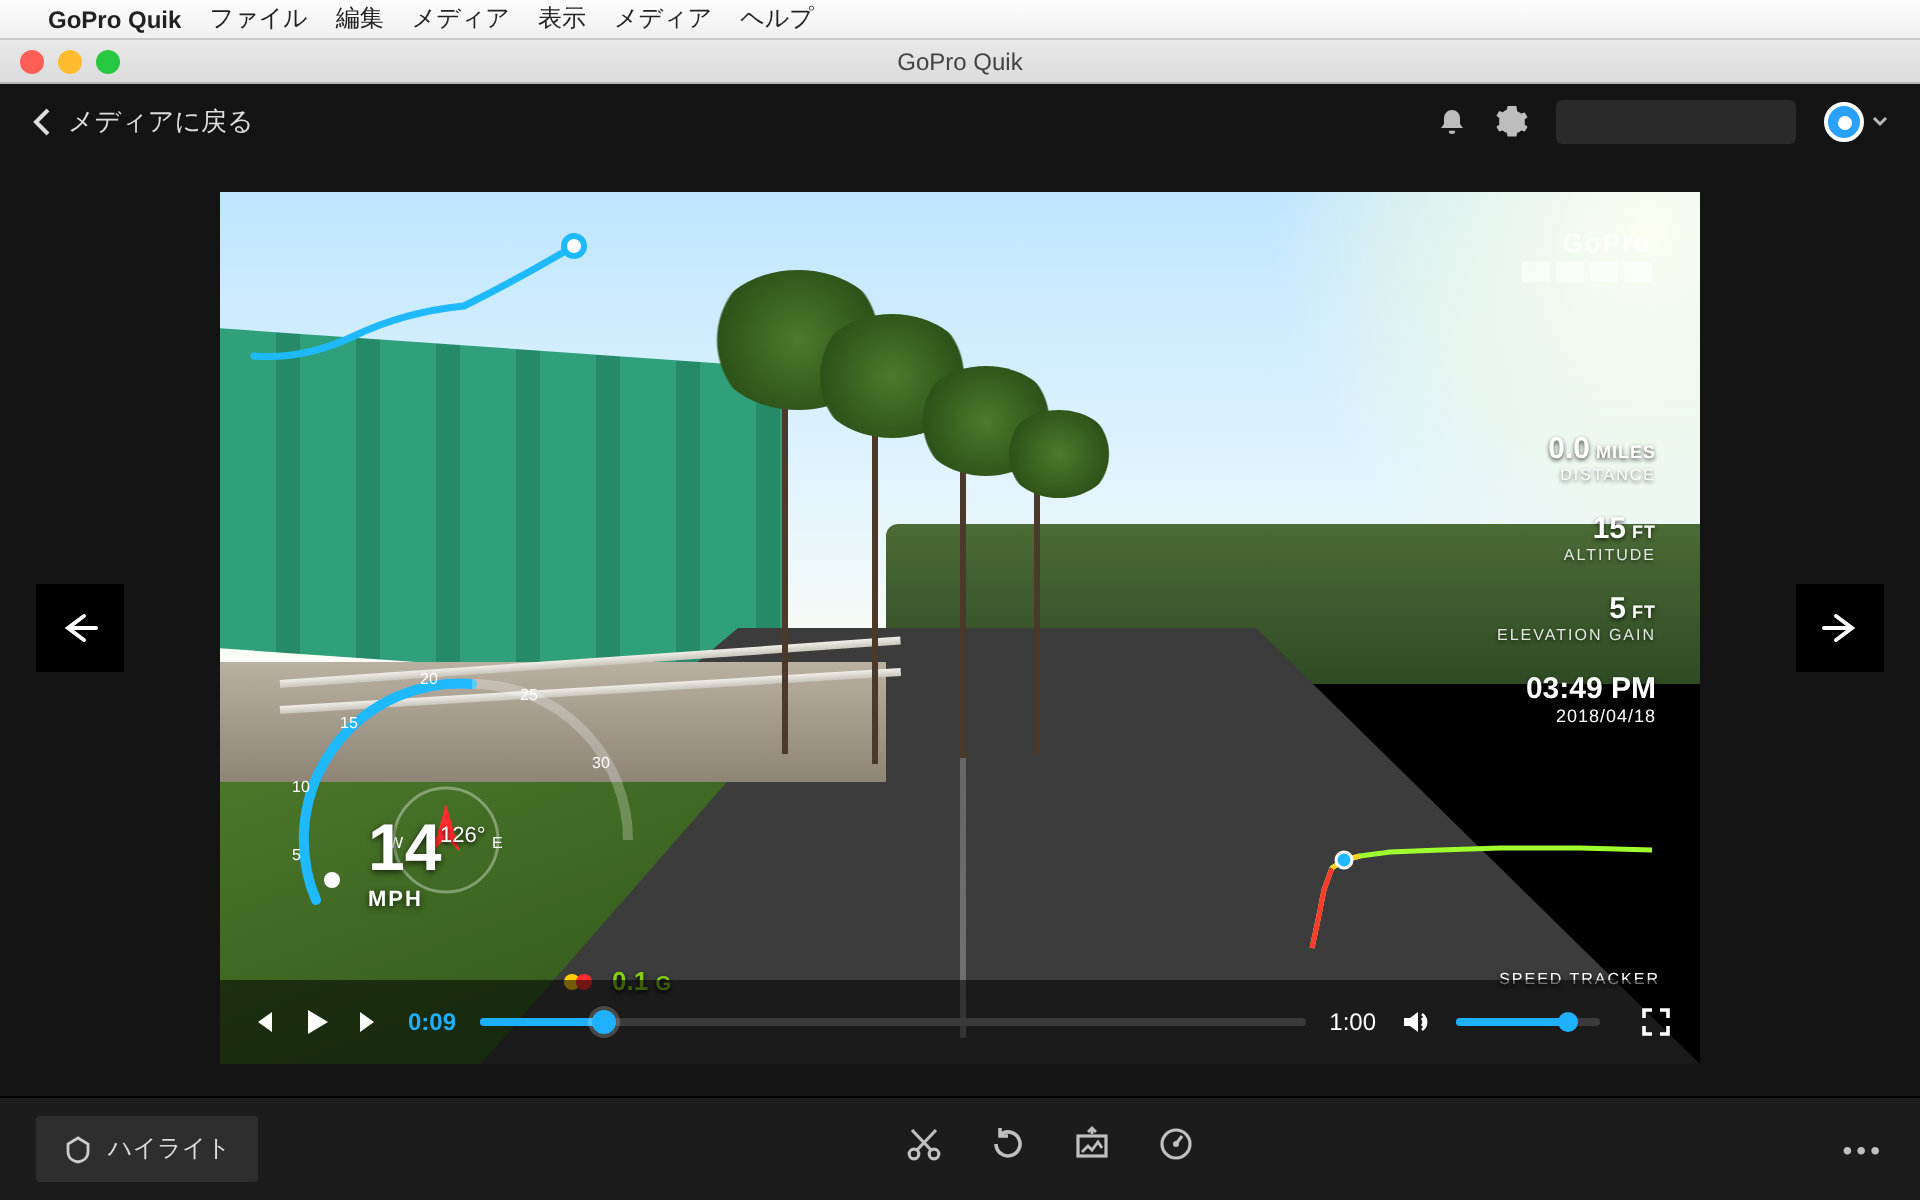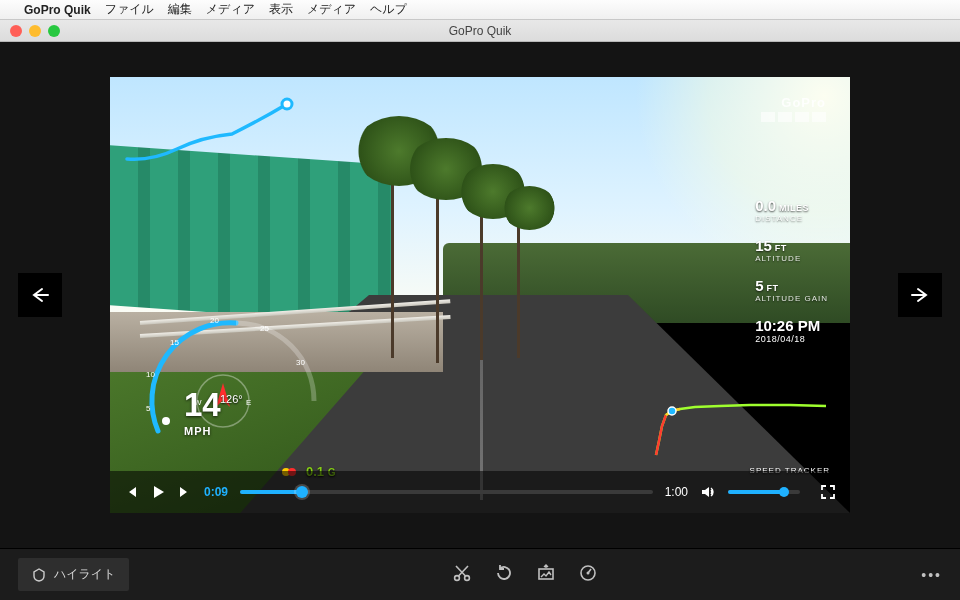--- a/index.html
+++ b/index.html
@@ -65,21 +65,21 @@
 .gauge-area svg { width:100%; height:100%; overflow:visible; }
 .speed-val { position:absolute; left:56px; bottom:22px; color:#fff; font-weight:800; text-shadow:0 1px 3px rgba(0,0,0,.7); }
 .speed-val .num { font-size:33px; display:block; line-height:1; }
 .speed-val .unit { font-size:11px; font-weight:700; letter-spacing:1px; }
 .compass-deg { position:absolute; left:92px; bottom:56px; color:#fff; font-size:11px; text-shadow:0 1px 2px #000; }
 .gforce { position:absolute; left:172px; bottom:34px; color:#84cc16; font-size:13px; font-weight:700; text-shadow:0 1px 2px #000; display:flex; align-items:center; gap:8px; }
 .gforce .dots { width:16px; height:12px; position:relative; }
 .gforce .dots::before{content:"";position:absolute;width:8px;height:8px;border-radius:50%;background:#ffcc00;left:0;top:2px;}
 .gforce .dots::after{content:"";position:absolute;width:8px;height:8px;border-radius:50%;background:#ff2d2d;left:6px;top:2px;}
 
-.telemetry { position:absolute; right:22px; top:120px; color:#fff; text-shadow:0 1px 2px rgba(0,0,0,.7); }
+.telemetry { position:absolute; right:22px; top:120px; text-align:right; color:#fff; text-shadow:0 1px 2px rgba(0,0,0,.7); }
 .telemetry .row { margin-bottom:14px; }
 .telemetry .val { font-size:15px; font-weight:800; }
 .telemetry .val .unit { font-size:9px; font-weight:700; margin-left:3px; letter-spacing:.5px; }
 .telemetry .lbl { font-size:8px; letter-spacing:1px; opacity:.85; }
 .telemetry .time { font-size:15px; font-weight:800; }
 .telemetry .date { font-size:9px; letter-spacing:.5px; }
 
 .speedtracker { position:absolute; right:20px; bottom:52px; width:180px; height:70px; }
 .speedtracker .lbl { position:absolute; right:0; bottom:-14px; font-size:8px; color:#fff; letter-spacing:1px; text-shadow:0 1px 2px #000; }
 
@@ -122,20 +122,49 @@
   <div class="traffic">
     <div class="tl r"></div>
     <div class="tl y"></div>
     <div class="tl g"></div>
   </div>
   <div class="title">GoPro Quik</div>
 </div>
 
 <div class="app">
 
+  <div class="appbar">
+    <div class="left">
+      <svg width="10" height="14" viewBox="0 0 10 14">
+          <path d="M8 1 L2 7 L8 13" stroke="#ddd" stroke-width="2" fill="none"></path>
+        </svg>
+      <span>メディアに戻る</span>
+    </div>
+    <div class="right">
+      <span class="icon-btn">
+        <svg width="16" height="16" viewBox="0 0 16 16">
+            <path d="M8 2a4 4 0 0 0-4 4v3l-1.5 2h11L12 9V6a4 4 0 0 0-4-4zm0 12a1.6 1.6 0 0 0 1.6-1.6H6.4A1.6 1.6 0 0 0 8 14z" fill="#bdbdbd"></path>
+          </svg>
+      </span>
+      <span class="icon-btn">
+        <svg width="16" height="16" viewBox="0 0 16 16">
+            <path d="M8 5a3 3 0 1 0 0 6 3 3 0 0 0 0-6zm6.4 3a6.5 6.5 0 0 0-.12-1.2l1.5-1.2-1.4-2.4-1.8.6a6 6 0 0 0-2-1.2L10.2 0H5.8l-.4 1.9a6 6 0 0 0-2 1.2l-1.8-.6L.2 4.9l1.5 1.2A6.5 6.5 0 0 0 1.6 8c0 .4.04.8.12 1.2L.2 10.4l1.4 2.4 1.8-.6a6 6 0 0 0 2 1.2l.4 1.9h4.4l.4-1.9a6 6 0 0 0 2-1.2l1.8.6 1.4-2.4-1.5-1.2c.08-.4.12-.8.12-1.2z" fill="#bdbdbd"></path>
+          </svg>
+      </span>
+      <div class="search-pill"></div>
+      <span style="display:flex;align-items:center;gap:4px;">
+        <span class="avatar">
+            <span class="head"></span>
+          </span>
+        <svg width="8" height="6" viewBox="0 0 8 6">
+            <path d="M1 1l3 3 3-3" stroke="#bbb" stroke-width="1.5" fill="none"></path>
+          </svg>
+      </span>
+    </div>
+  </div>
 
   <div class="stage">
     <div class="navbtn prev">
       <svg width="20" height="16" viewBox="0 0 20 16">
           <path d="M12 2L4 8l8 6M4 8h14" stroke="#fff" stroke-width="2" fill="none" stroke-linecap="round"></path>
         </svg>
     </div>
     <div class="navbtn next">
       <svg width="20" height="16" viewBox="0 0 20 16">
           <path d="M8 2l8 6-8 6M16 8H2" stroke="#fff" stroke-width="2" fill="none" stroke-linecap="round"></path>
@@ -212,24 +241,24 @@
         <div class="row">
           <div class="val"><span>0.0</span><span class="unit">MILES</span></div>
           <div class="lbl">DISTANCE</div>
         </div>
         <div class="row">
           <div class="val"><span>15</span><span class="unit">FT</span></div>
           <div class="lbl">ALTITUDE</div>
         </div>
         <div class="row">
           <div class="val"><span>5</span><span class="unit">FT</span></div>
-          <div class="lbl">ALTITUDE GAIN</div>
+          <div class="lbl">ELEVATION GAIN</div>
         </div>
         <div class="row">
-          <div class="time">10:26 PM</div>
+          <div class="time">03:49 PM</div>
           <div class="date">2018/04/18</div>
         </div>
       </div>
 
       <div class="speedtracker">
         <svg viewBox="0 0 180 70" width="180" height="70">
           <path d="M6 64 L9 50 L12 35 L16 24 L22 20 L30 18 L45 16 L70 15 L100 14 L140 14 L176 15" stroke="#9fff2e" stroke-width="2.5" fill="none"></path>
           <path d="M6 64 L9 50 L12 35 L16 24" stroke="#ff3b2f" stroke-width="2.5" fill="none"></path>
           <path d="M16 24 L22 20 L30 18" stroke="#ffd028" stroke-width="2.5" fill="none"></path>
           <circle cx="22" cy="20" r="4" fill="#1fb9ff" stroke="#fff" stroke-width="1.5"></circle>

